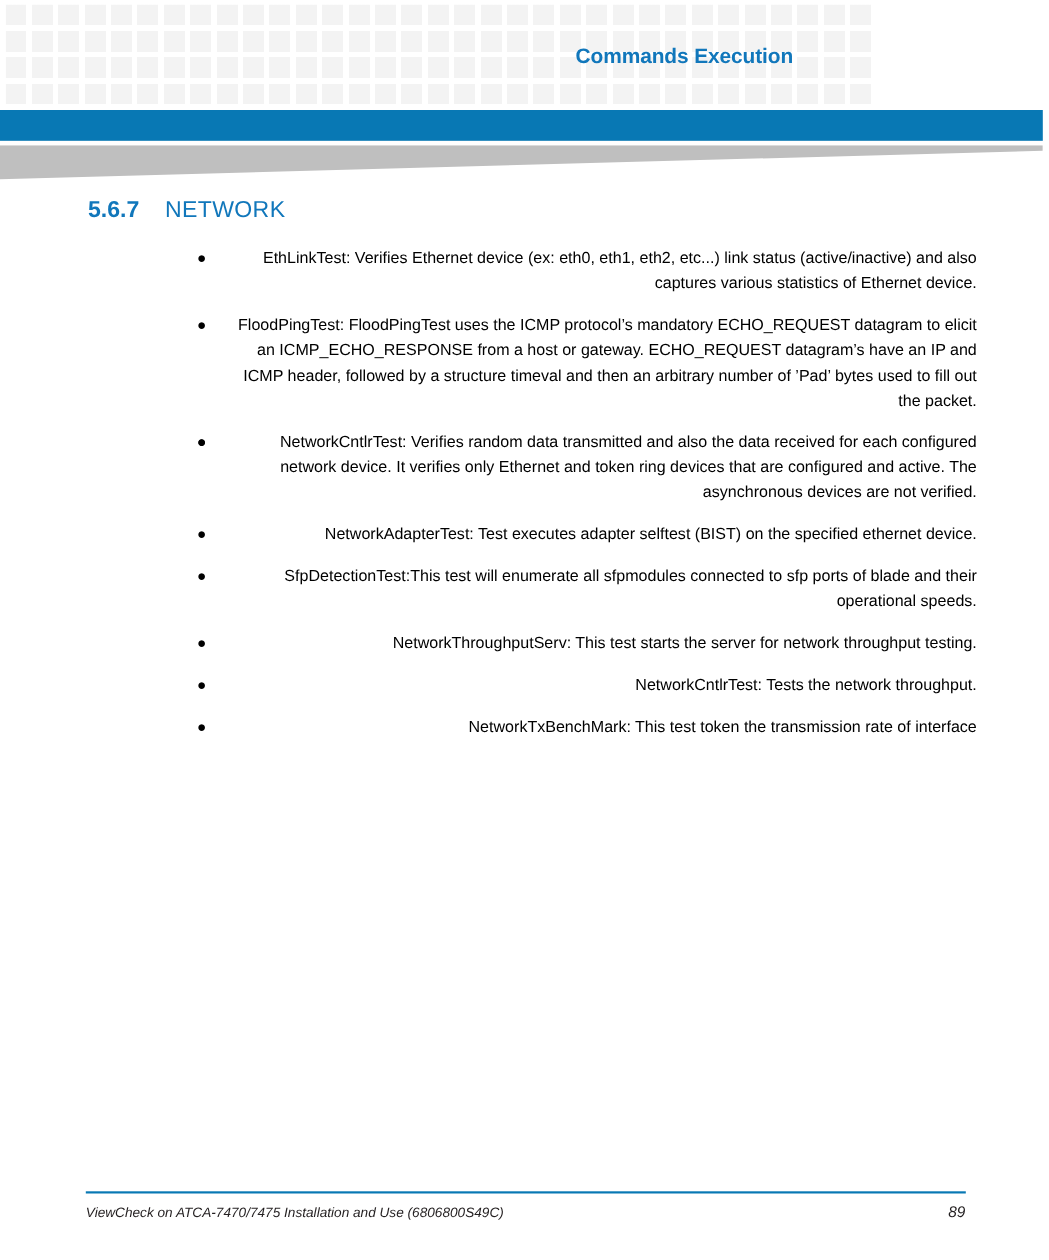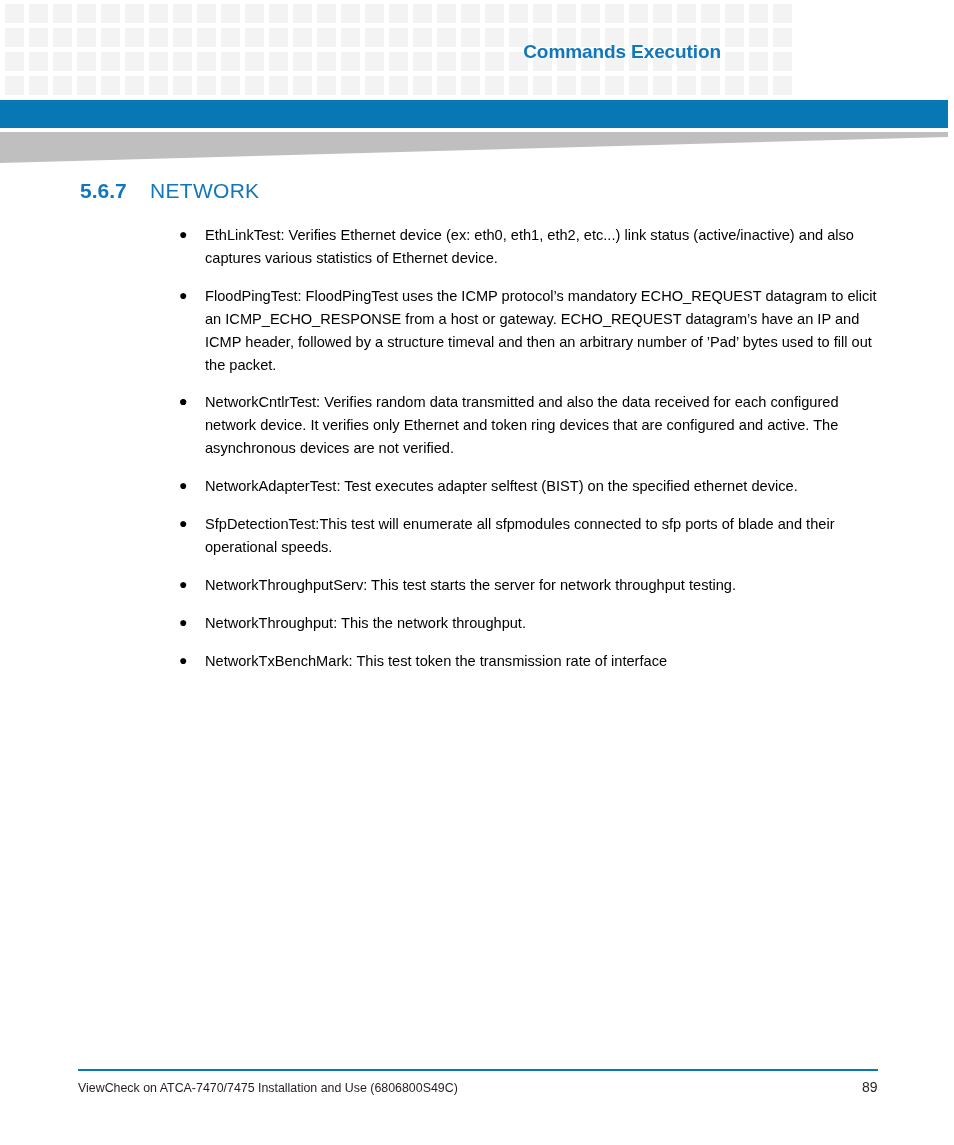--- a/index.html
+++ b/index.html
@@ -146,29 +146,31 @@
     position: absolute;
     left: 179px;
     top: 0;
     width: 10px;
     font-size: 14px;
     line-height: 1.57;
     color: #000000;
   }
   .bullet-text {
     display: block;
+    text-align: right;
   }
 
   
   .footer {
     position: absolute;
     left: 0;
-    bottom: 16px;
+    bottom: 2px;
     width: 954px;
     height: 70px;
+    font-style: italic;
   }
   .footer-rule {
     position: absolute;
     left: 78px;
     top: 10px;
     width: 800px;
     height: 2px;
     background: #0878b4;
   }
   .footer-text {
@@ -233,21 +235,21 @@
     <li class="bullet-item">
       <span class="bullet-marker">●</span>
       <span class="bullet-text">SfpDetectionTest:This test will enumerate all sfpmodules connected to sfp ports of blade and their operational speeds.</span>
     </li>
     <li class="bullet-item">
       <span class="bullet-marker">●</span>
       <span class="bullet-text">NetworkThroughputServ: This test starts the server for network throughput testing.</span>
     </li>
     <li class="bullet-item">
       <span class="bullet-marker">●</span>
-      <span class="bullet-text">NetworkThroughput: This the network throughput.</span>
+      <span class="bullet-text">NetworkCntlrTest: Tests the network throughput.</span>
     </li>
     <li class="bullet-item">
       <span class="bullet-marker">●</span>
       <span class="bullet-text">NetworkTxBenchMark: This test token the transmission rate of interface</span>
     </li>
   </ul>
 
 </div>
 
 <div class="footer">

